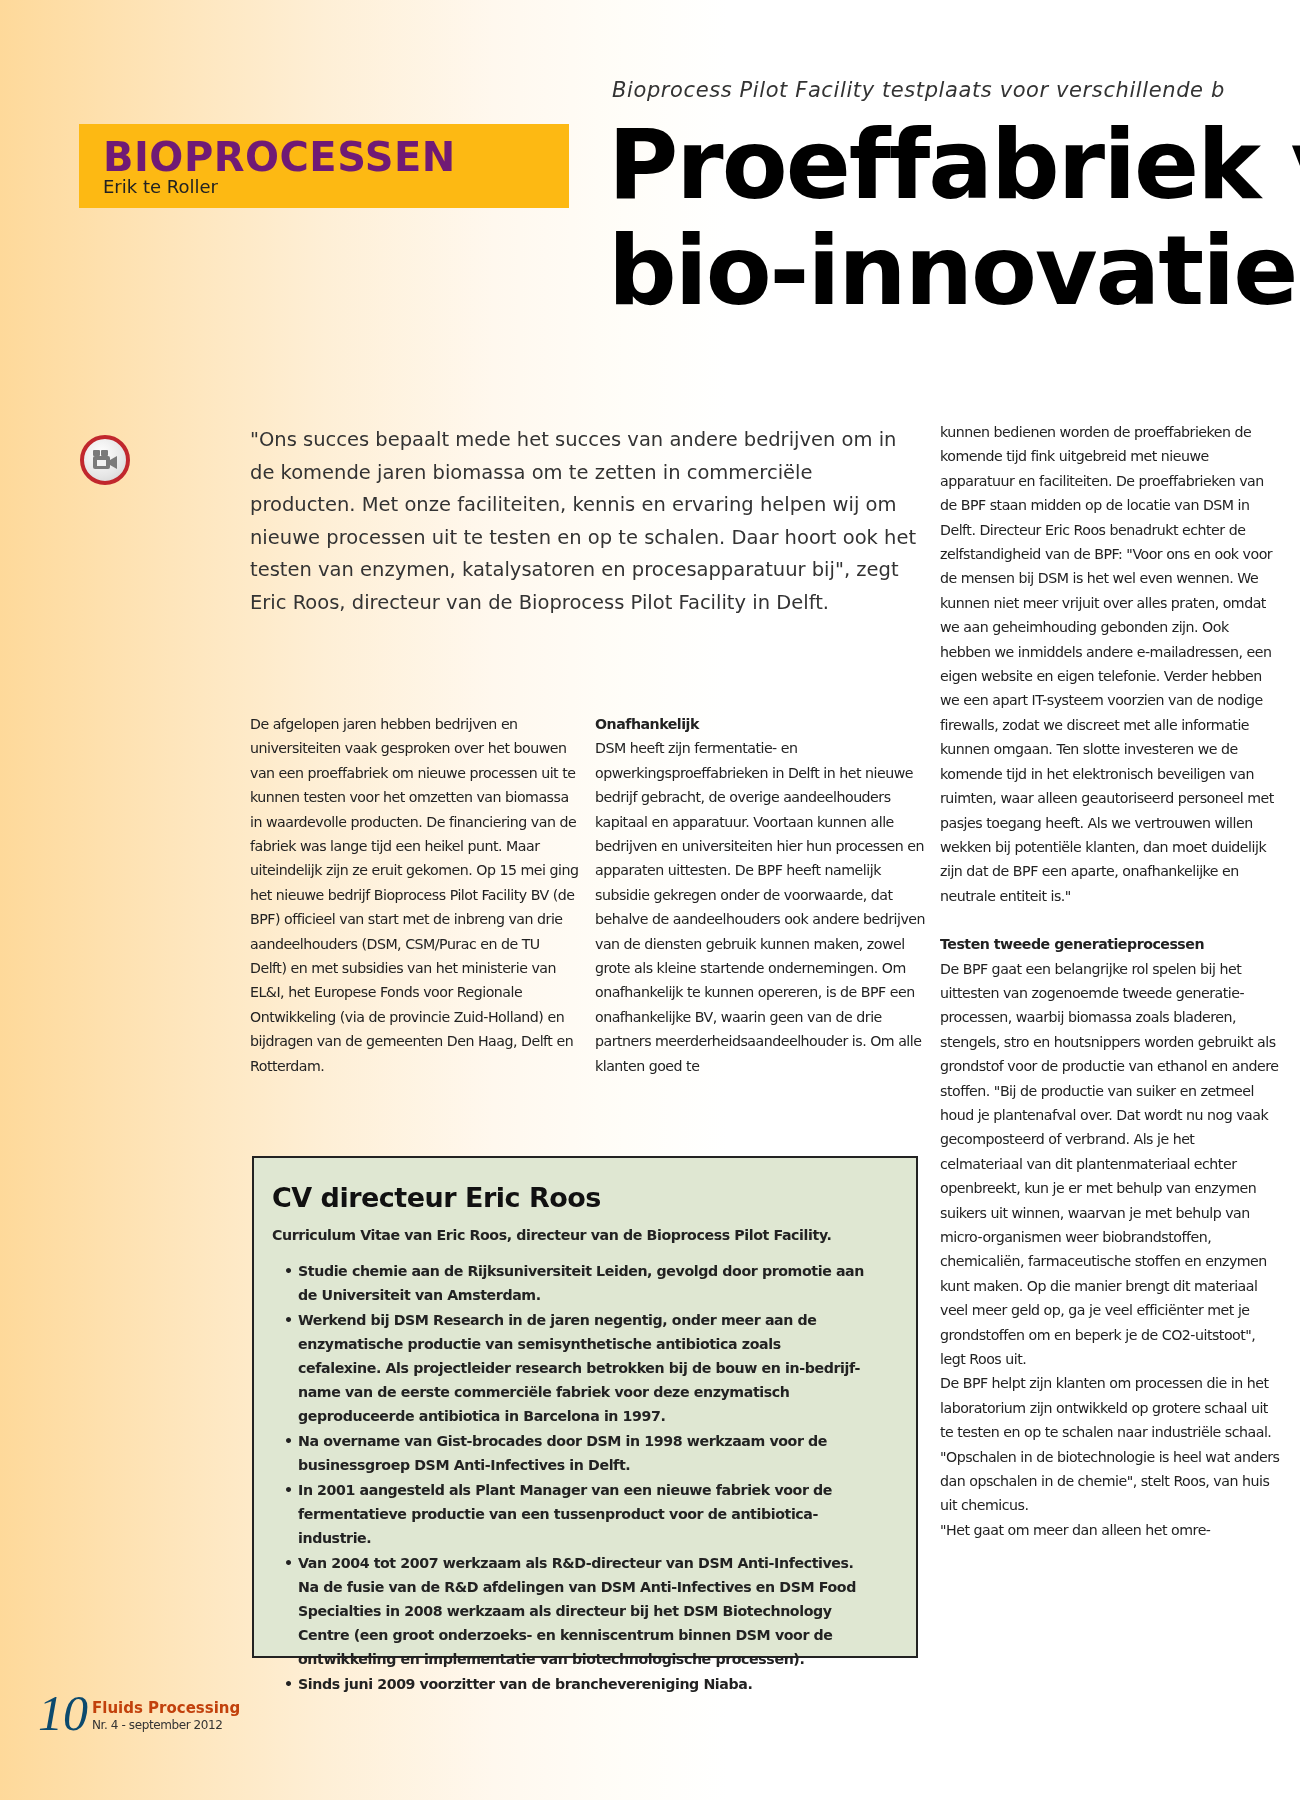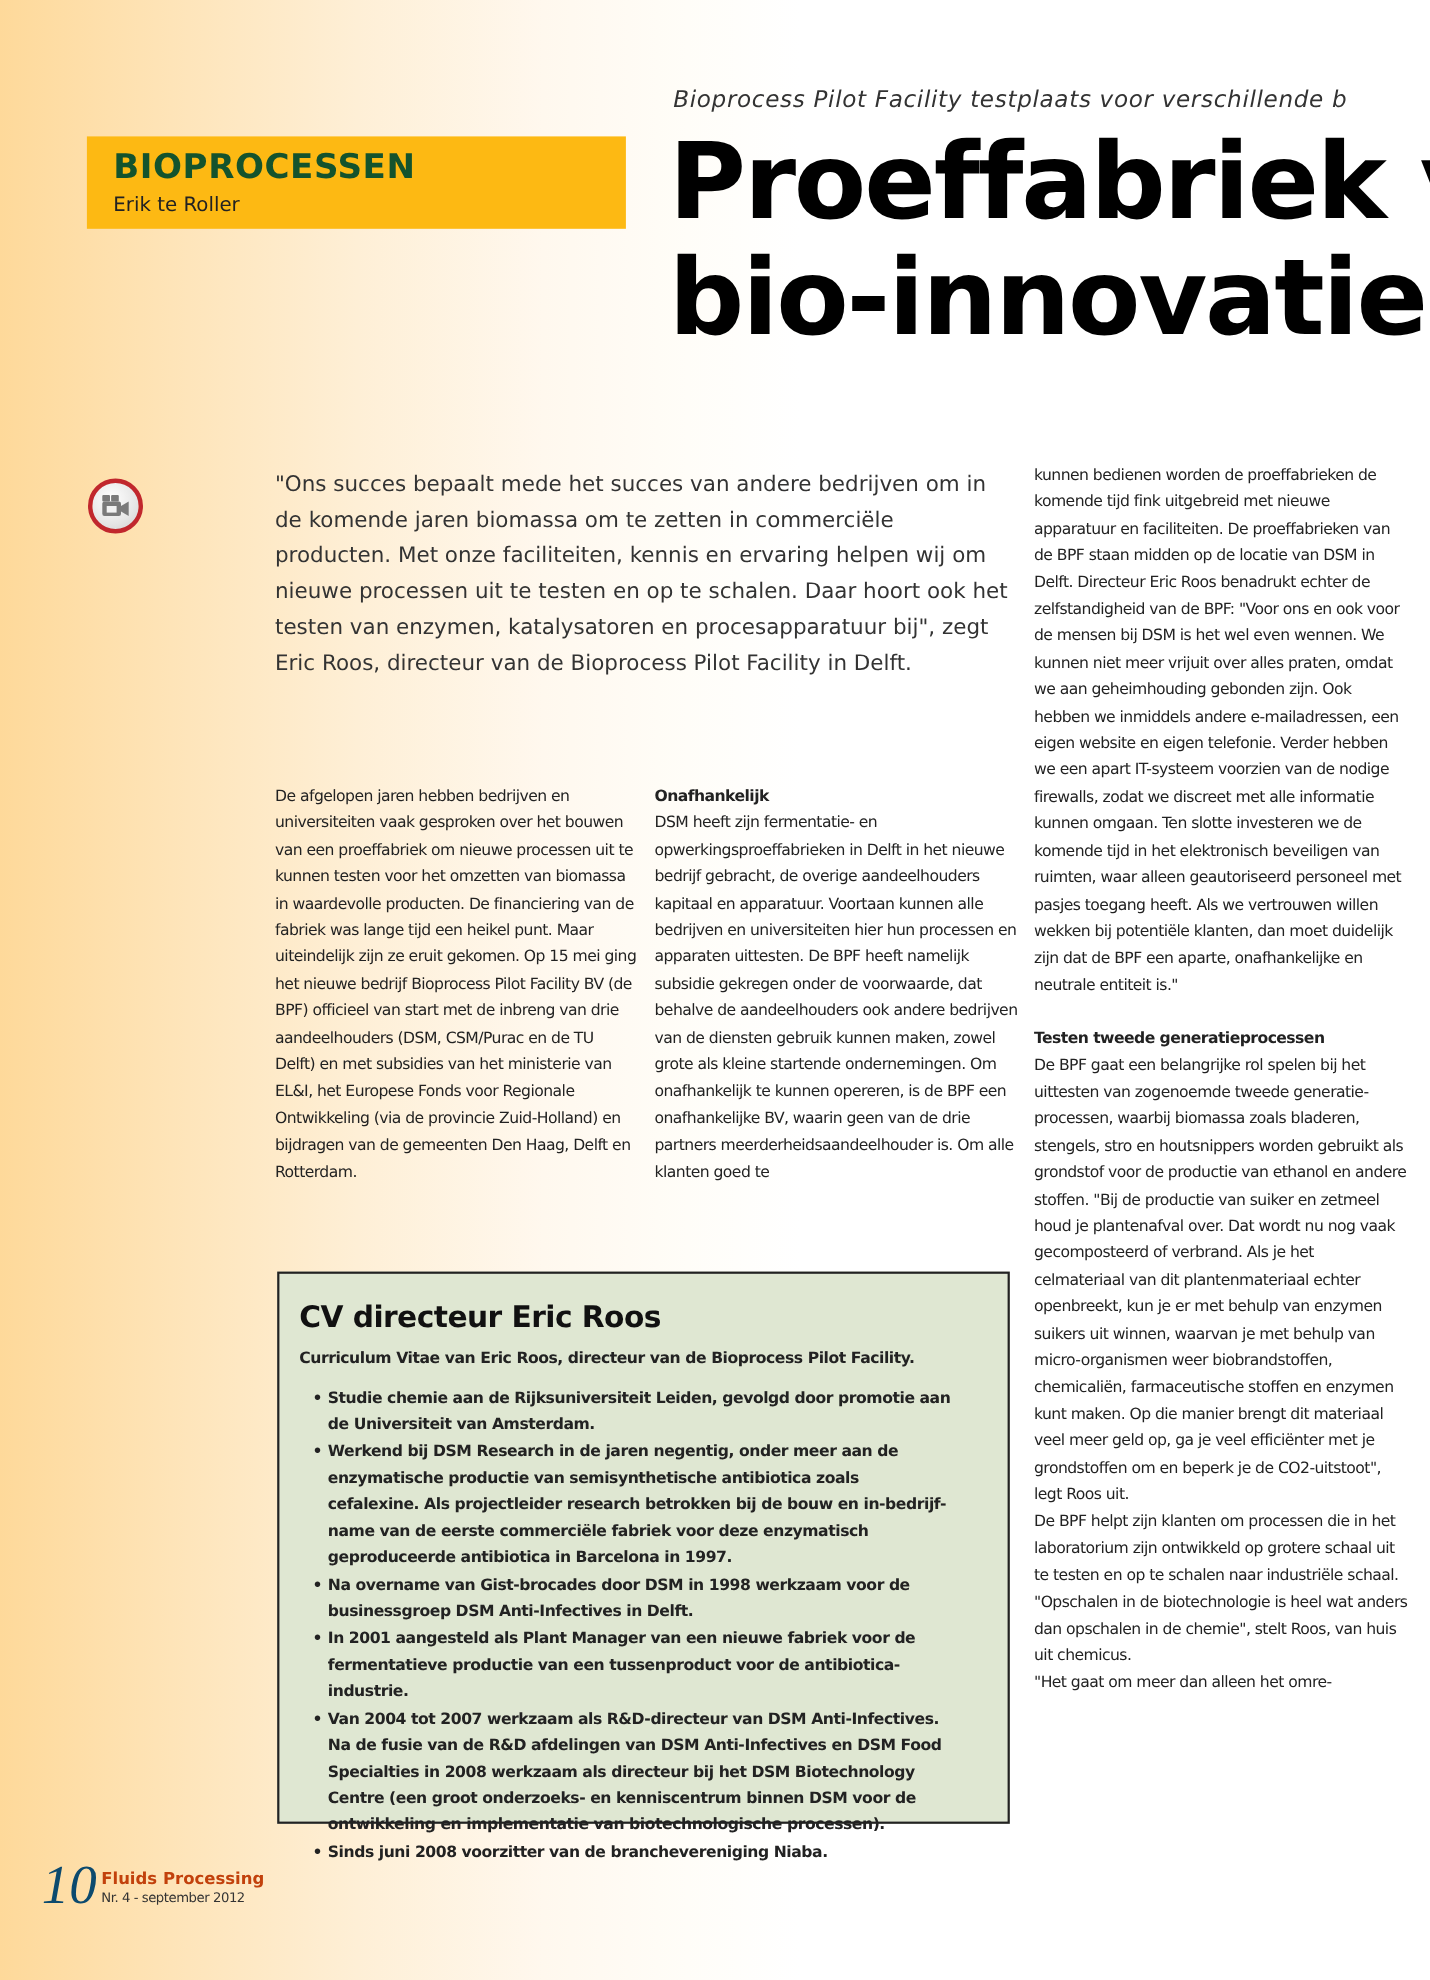--- a/index.html
+++ b/index.html
@@ -10,21 +10,21 @@
     color:#111;
   }
   .abs { position:absolute; }
   .section-box {
     left:79px; top:124px; width:490px; height:84px;
     background:#fdb913;
   }
   .section-title {
     position:absolute; left:24px; top:10px;
     font-family:"DejaVu Sans", sans-serif; font-weight:bold;
-    font-size:31px; letter-spacing:0.5px; color:#14532d;
+    font-size:40px; letter-spacing:0.5px; color:#701a75;
   }
   .section-author {
     position:absolute; left:24px; top:52px;
     font-family:"DejaVu Sans", sans-serif; font-size:18px; color:#222;
   }
   .kicker {
     left:612px; top:78px; white-space:nowrap;
     font-family:"DejaVu Sans", sans-serif; font-style:italic;
     font-size:21px; color:#333; letter-spacing:0.6px;
   }
@@ -131,19 +131,19 @@
 
 <div class="abs cv-box">
   <h2 class="cv-title">CV directeur Eric Roos</h2>
   <p class="cv-intro">Curriculum Vitae van Eric Roos, directeur van de Bioprocess Pilot Facility.</p>
   <ul class="cv-list">
     <li>Studie chemie aan de Rijksuniversiteit Leiden, gevolgd door promotie aan de Universiteit van Amsterdam.</li>
     <li>Werkend bij DSM Research in de jaren negentig, onder meer aan de enzymatische productie van semisynthetische antibiotica zoals cefalexine. Als projectleider research betrokken bij de bouw en in-bedrijf-name van de eerste commerciële fabriek voor deze enzymatisch geproduceerde antibiotica in Barcelona in 1997.</li>
     <li>Na overname van Gist-brocades door DSM in 1998 werkzaam voor de businessgroep DSM Anti-Infectives in Delft.</li>
     <li>In 2001 aangesteld als Plant Manager van een nieuwe fabriek voor de fermentatieve productie van een tussenproduct voor de antibiotica-industrie.</li>
     <li>Van 2004 tot 2007 werkzaam als R&amp;D-directeur van DSM Anti-Infectives. Na de fusie van de R&amp;D afdelingen van DSM Anti-Infectives en DSM Food Specialties in 2008 werkzaam als directeur bij het DSM Biotechnology Centre (een groot onderzoeks- en kenniscentrum binnen DSM voor de ontwikkeling en implementatie van biotechnologische processen).</li>
-    <li>Sinds juni 2008 voorzitter van de branchevereniging Niaba.</li>
+    <li>Sinds juni 2009 voorzitter van de branchevereniging Niaba.</li>
   </ul>
 </div>
 
 <div class="abs footer-num">10</div>
 <div class="abs footer-mag">Fluids Processing</div>
 <div class="abs footer-issue">Nr. 4 - september 2012</div>
 
 </body></html>

